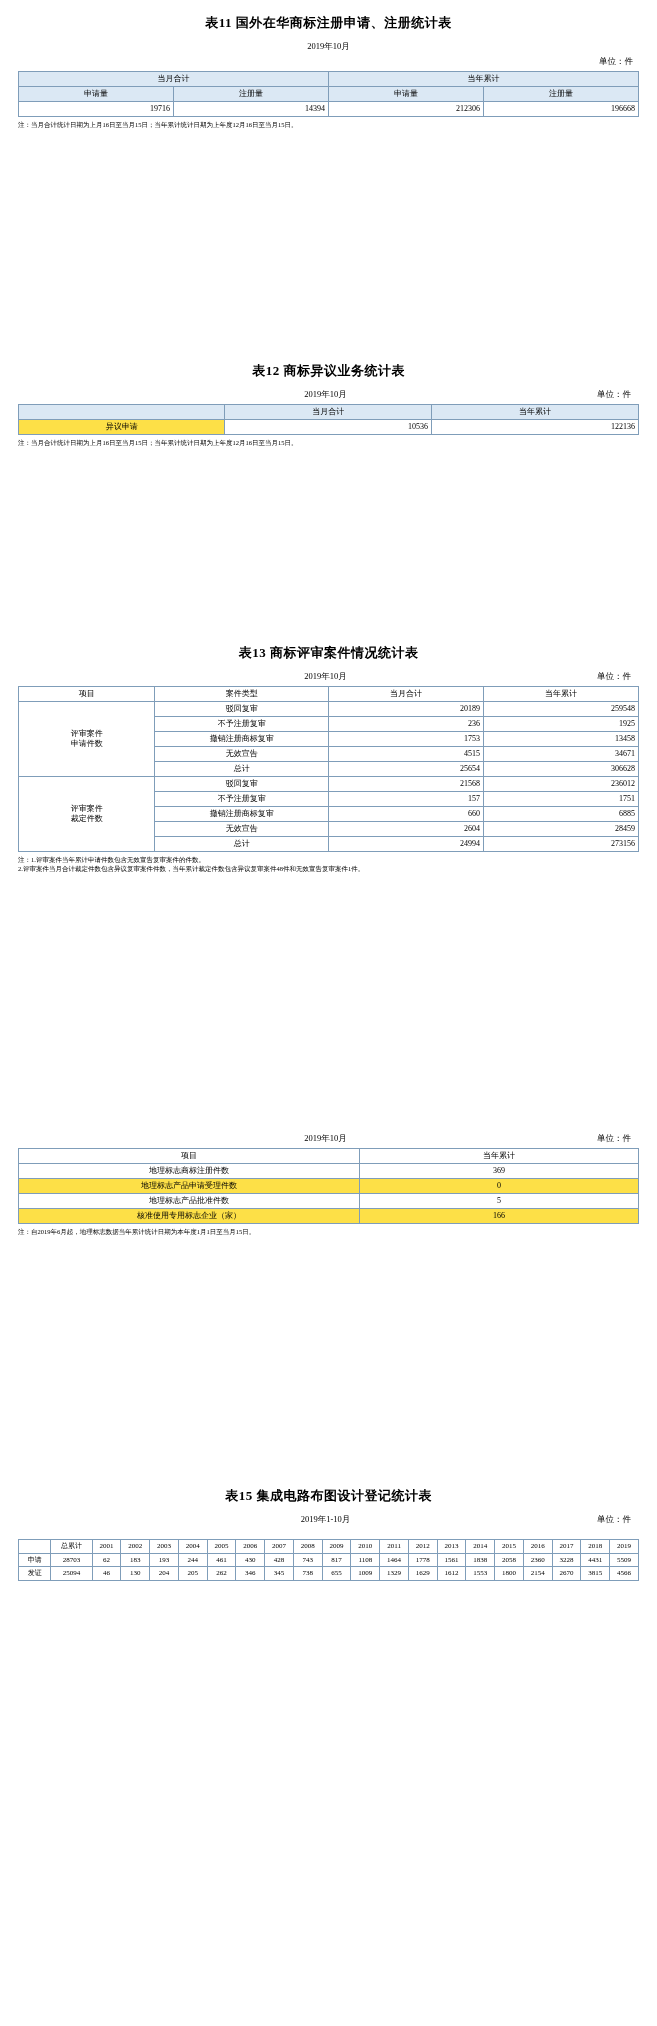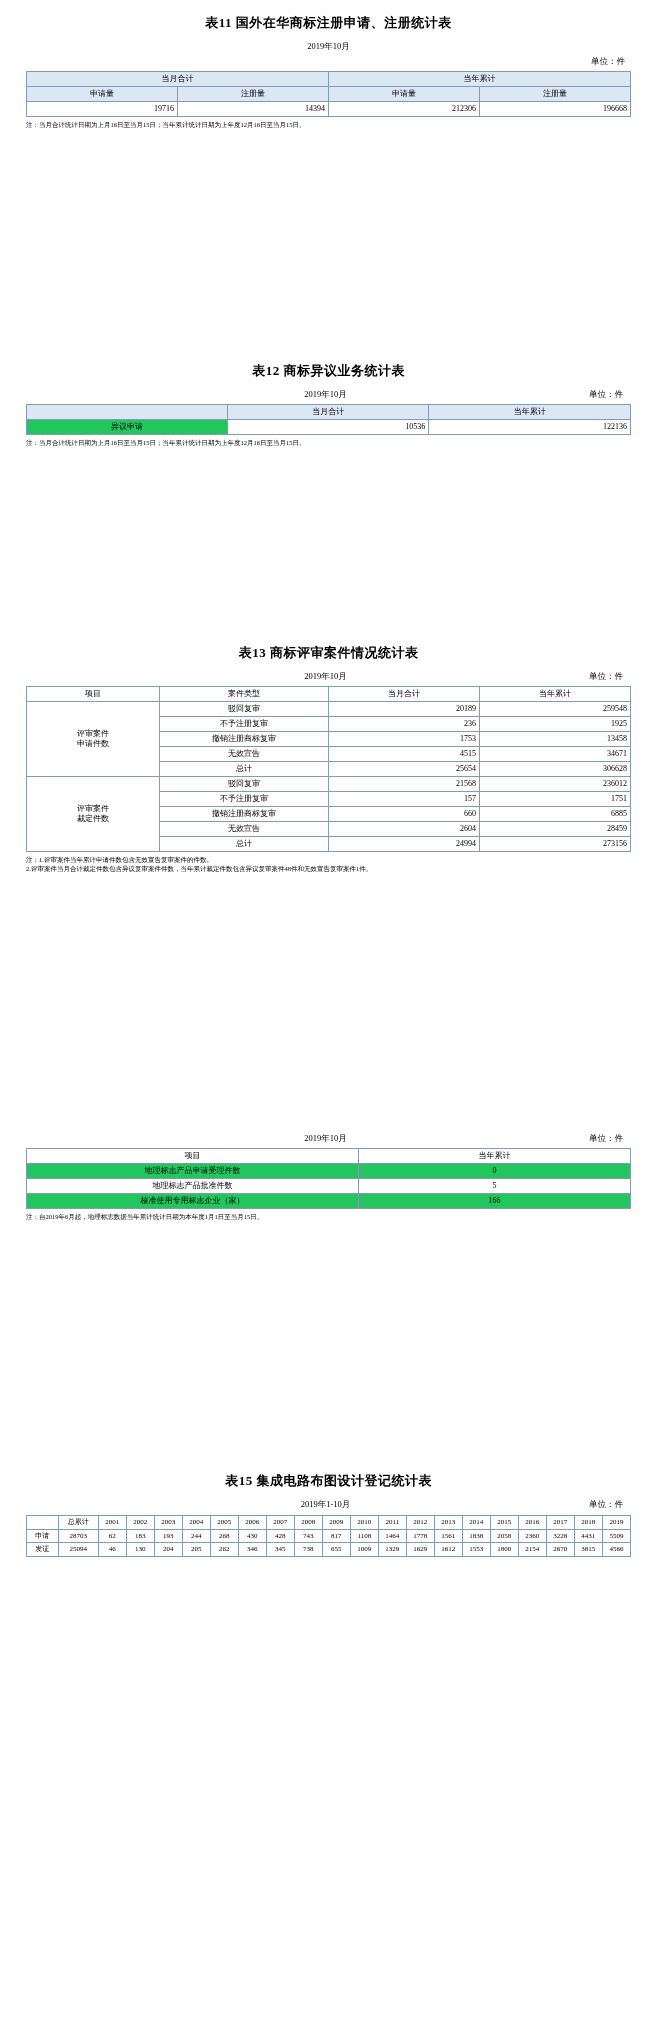--- a/index.html
+++ b/index.html
@@ -3,21 +3,21 @@
 <meta charset="utf-8">
 <style>
   html,body{margin:0;padding:0;background:#ffffff;}
   body{
     width:657px;
     font-family:"Liberation Serif","DejaVu Serif",serif;
     color:#000;
     -webkit-font-smoothing:none;
   }
   .page{width:657px;position:relative;}
-  .block{padding:0 26px;box-sizing:border-box;}
+  .block{padding:0 18px;box-sizing:border-box;}
   .tbl-title{
     text-align:center;
     font-weight:bold;
     font-size:13px;
     letter-spacing:0.5px;
   }
   .meta-row{
     display:flex;
     justify-content:space-between;
     font-size:8.5px;
@@ -50,21 +50,21 @@
     margin-top:3px;
     line-height:1.5;
     color:#000;
   }
   .spacer-lg{height:232px;}
   .spacer-md{height:196px;}
   .spacer-xl{height:250px;}
   .t11{margin-top:14px;}
   .t15 table{font-size:7px;}
   .t15 td{padding:2px 1px;}
-  .band{background:#22c55e;}
+  .band{background:#fde047;}
 </style>
 </head>
 <body>
 
 <div class="page">
 
   <div class="block t11">
     <div class="tbl-title">表11 国外在华商标注册申请、注册统计表</div>
     <div class="meta-center">2019年10月</div>
     <div style="display:flex;justify-content:flex-end;font-size:8.5px;margin-top:3px;padding-right:6px;">
@@ -229,20 +229,24 @@
       <colgroup>
           <col style="width:55%">
           <col style="width:45%">
         </colgroup>
       <tbody>
         <tr>
           <td class="ctr">项目</td>
           <td class="ctr">当年累计</td>
         </tr>
         <tr>
+          <td class="ctr">地理标志商标注册件数</td>
+          <td class="ctr">369</td>
+        </tr>
+        <tr>
           <td class="ctr band">地理标志产品申请受理件数</td>
           <td class="ctr band">0</td>
         </tr>
         <tr>
           <td class="ctr">地理标志产品批准件数</td>
           <td class="ctr">5</td>
         </tr>
         <tr>
           <td class="ctr band">核准使用专用标志企业（家）</td>
           <td class="ctr band">166</td>
@@ -254,21 +258,21 @@
 
   <div class="spacer-xl"></div>
 
   <div class="block t15">
     <div class="tbl-title">表15 集成电路布图设计登记统计表</div>
     <div class="meta-row">
       <span style="flex:1"></span>
       <span style="flex:1;text-align:center;">2019年1-10月</span>
       <span style="flex:1;text-align:right;padding-right:6px;">单位：件</span>
     </div>
-    <table style="margin-top:4px;">
+    <table style="margin-top:13px;">
       <colgroup>
         <col style="width:5.2%">
           <col style="width:6.6%">
         <col style="width:4.6%">
           <col style="width:4.6%">
           <col style="width:4.6%">
           <col style="width:4.6%">
         <col style="width:4.6%">
           <col style="width:4.6%">
           <col style="width:4.6%">
@@ -309,21 +313,21 @@
           <td class="ctr">2018</td>
           <td class="ctr">2019</td>
         </tr>
         <tr>
           <td class="ctr">申请</td>
           <td class="ctr">28703</td>
           <td class="ctr">62</td>
           <td class="ctr">183</td>
           <td class="ctr">193</td>
           <td class="ctr">244</td>
-          <td class="ctr">268</td>
+          <td class="ctr">461</td>
           <td class="ctr">430</td>
           <td class="ctr">428</td>
           <td class="ctr">743</td>
           <td class="ctr">817</td>
           <td class="ctr">1108</td>
           <td class="ctr">1464</td>
           <td class="ctr">1778</td>
           <td class="ctr">1561</td>
           <td class="ctr">1838</td>
           <td class="ctr">2058</td>

